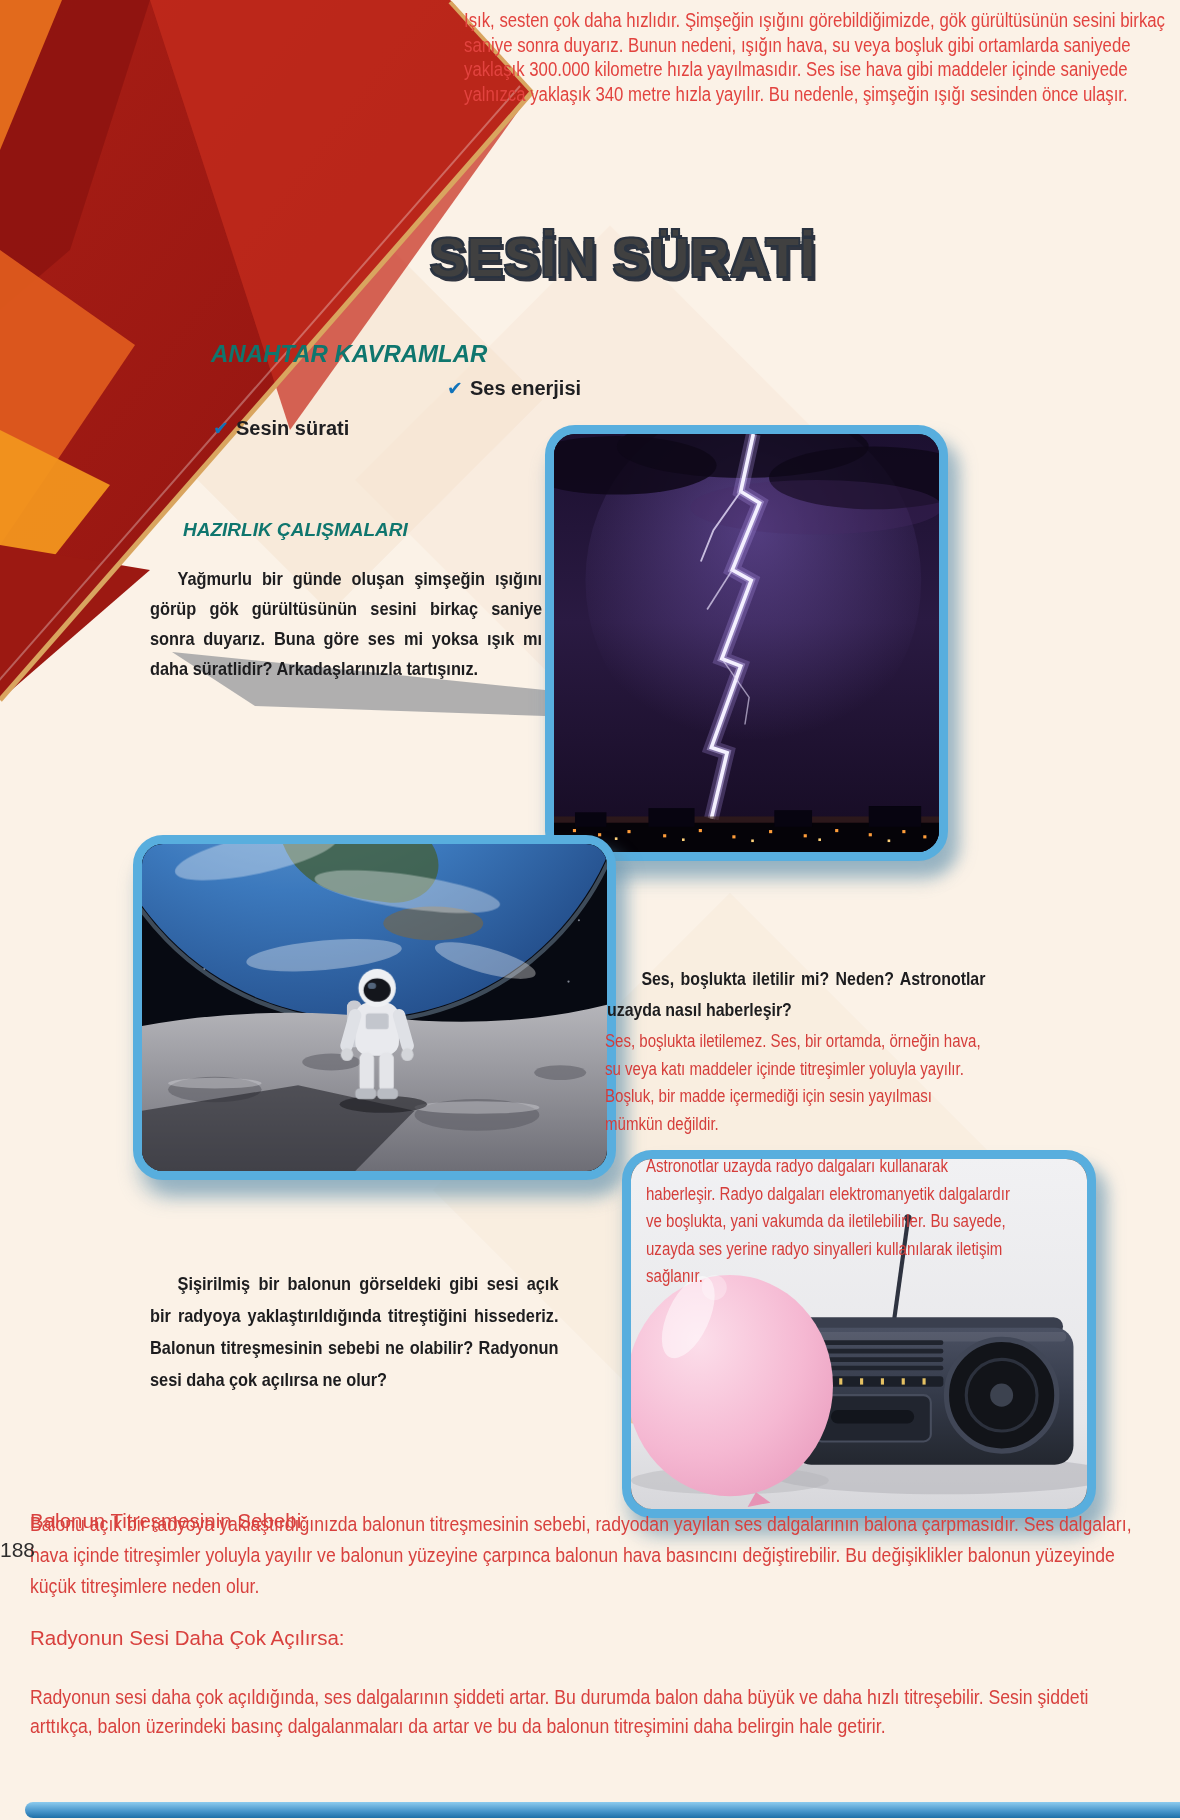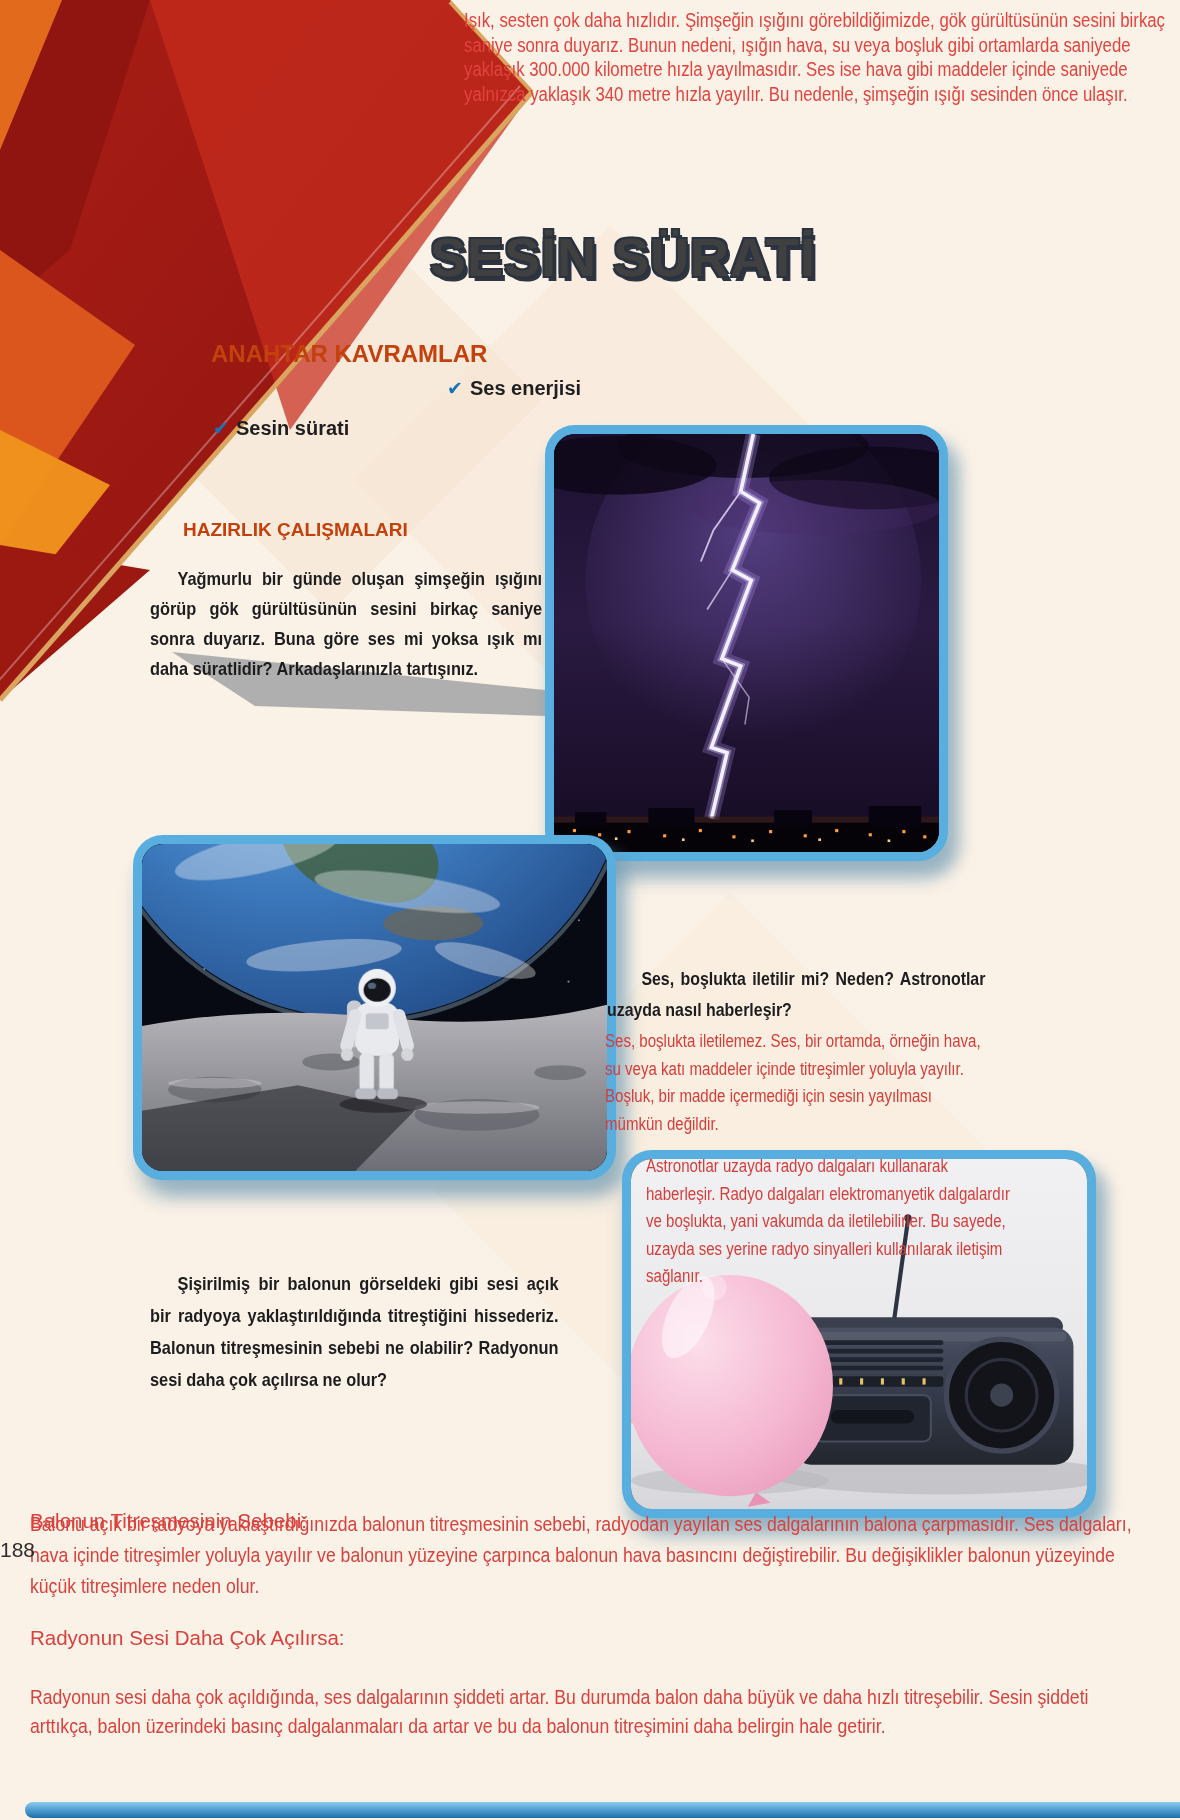--- a/index.html
+++ b/index.html
@@ -6,21 +6,21 @@
   .page{position:relative;width:1180px;height:1820px;background:#fbf2e7;overflow:hidden;
         font-family:"Liberation Sans",sans-serif;margin:0 auto;}
   .abs{position:absolute;}
   .cx86{transform:scaleX(.86);transform-origin:0 0;}
   .diamond{position:absolute;background:#f6e2cd;transform:rotate(45deg);z-index:0;}
   
   .chapter{z-index:2;font-weight:bold;font-size:44px;letter-spacing:3px;color:#3fa9e0;
     text-shadow:-2px -2px 0 #123a56,2px -2px 0 #123a56,-2px 2px 0 #123a56,2px 2px 0 #123a56,4px 4px 0 #0d2c44;}
   .bigtitle{z-index:2;font-weight:bold;font-size:54px;letter-spacing:1px;color:#404040;line-height:1;
     text-shadow:-2px -2px 0 #2a3340,2px -2px 0 #2a3340,-2px 2px 0 #2a3340,2px 2px 0 #2a3340,4px 5px 0 #30343f;}
-  .bluehead{z-index:3;font-weight:bold;color:#c2410c;}
+  .bluehead{z-index:3;font-weight:bold;color:#0f766e;font-style:italic;}
   .kc-item{z-index:3;font-weight:bold;font-size:20px;color:#1f1f22;white-space:nowrap;}
   .check{color:#1173ba;font-family:"DejaVu Sans",sans-serif;font-size:19px;margin-right:7px;}
   
   .red-intro{z-index:3;color:#e2433f;font-size:19.5px;line-height:24.5px;}
   .red-body{z-index:4;color:#d53d3a;font-size:17.5px;line-height:27.5px;}
   .bold-black{z-index:3;color:#1d1d1f;font-weight:bold;text-align:justify;}
   .red-bottom{z-index:3;color:#d8413e;font-size:20.5px;}
   .pagenum{z-index:5;left:0;right:0;color:#2e2e2e;font-size:21px;}
   
   .photo{position:absolute;z-index:2;border:9px solid #58aede;border-radius:30px;overflow:hidden;

